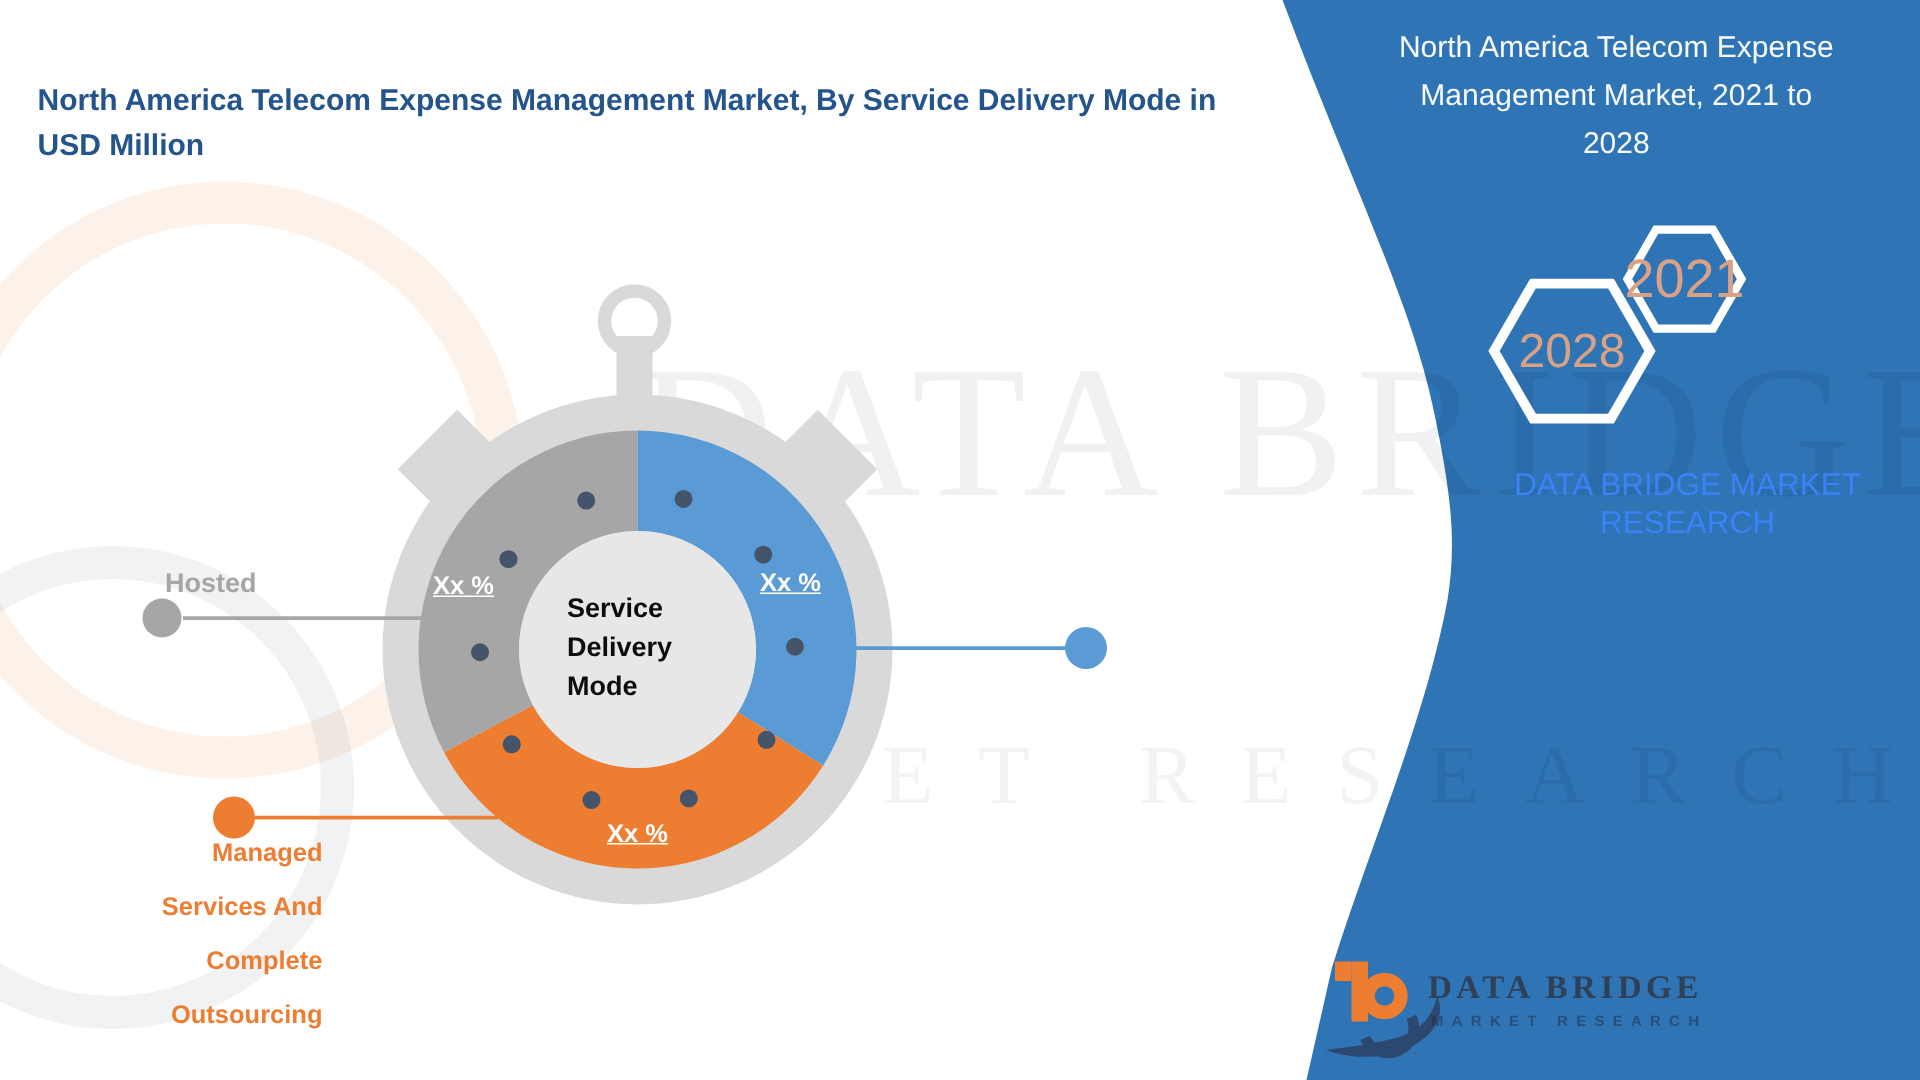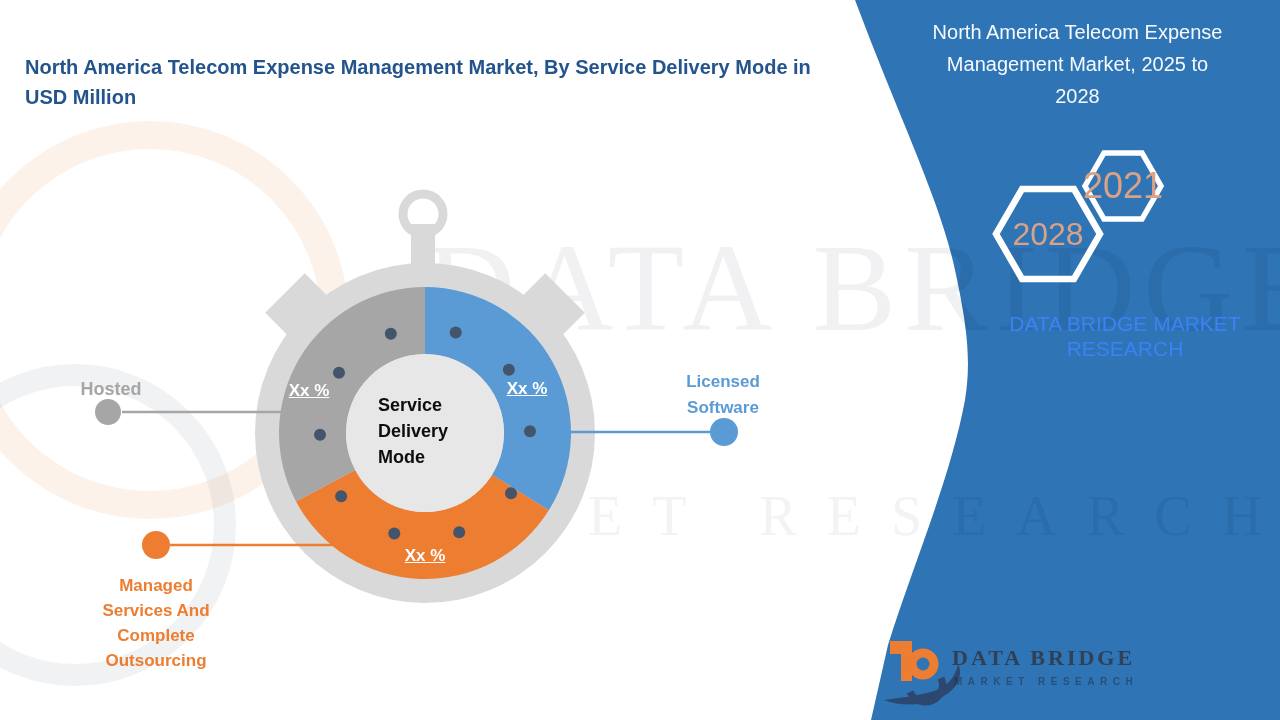--- a/index.html
+++ b/index.html
@@ -28,24 +28,24 @@
     width:46px;text-align:center;color:#ffffff;font-weight:700;
     font-size:17px;line-height:24px;transform:translate(-50%,-50%);text-decoration:underline;
   }
   .seg-label.gray{left:309px;top:391px;}
   .seg-label.blue{left:527px;top:389px;}
   .seg-label.orange{left:425px;top:556px;}
   .center-label{
     left:425px;top:431px;width:94px;text-align:left;transform:translate(-50%,-50%);
     color:#0d0d0d;font-weight:700;font-size:18px;line-height:26px;
   }
-  .cat{font-weight:700;text-align:center;transform:translate(-50%,-50%);}
+  .cat{font-weight:700;text-align:right;transform:translate(-50%,-50%);}
   .cat.hosted{left:111px;top:389px;color:#A6A6A6;font-size:18px;width:120px;}
   .cat.licensed{left:723px;top:395px;color:#5B9BD5;font-size:17px;line-height:26px;width:120px;}
-  .cat.managed{left:156px;top:623px;color:#ED7D31;font-size:17px;line-height:25px;width:118px;}
+  .cat.managed{left:156px;top:623px;color:#ED7D31;font-size:17px;line-height:36px;width:118px;}
   .logo-name{
     left:952px;top:645px;color:#2F3747;opacity:.85;
     font-family:"Liberation Serif", serif;font-size:22px;letter-spacing:3px;font-weight:600;
   }
   .logo-tagline{
     left:954px;top:676px;color:#222B3D;opacity:.5;
     font-size:10px;letter-spacing:5.5px;font-weight:600;
   }
   .wm-text{font-family:"Liberation Serif", serif;}
 </style>
@@ -120,33 +120,32 @@
       <rect x="890" y="641" width="11" height="13" fill="#ED7D31"></rect>
       <rect x="901" y="641" width="11" height="40" fill="#ED7D31"></rect>
       <circle cx="923" cy="664" r="11" fill="none" stroke="#ED7D31" stroke-width="9"></circle>
       <path d="M 884 700 C 905 708 935 706 952 690 C 960 682 962 672 958 664 C 956 676 948 686 934 691 C 918 696 898 698 884 700 Z" fill="#2C4770"></path>
       <path d="M 910 692 A 17 17 0 0 0 941 678" fill="none" stroke="#2C4770" stroke-width="7"></path>
     </g>
   </svg>
 
   <div class="abs left-title">North America Telecom Expense Management Market, By Service Delivery Mode in USD Million</div>
 
-  <div class="abs panel-title">North America Telecom Expense Management Market, 2025 to 2028</div>
+  <div class="abs panel-title">North America Telecom Expense Management Market, 2021 to 2028</div>
 
   <div class="abs hex-year y2028">2028</div>
   <div class="abs hex-year y2021">2021</div>
 
   <div class="abs brand-lines">DATA BRIDGE MARKET RESEARCH</div>
 
   <div class="abs seg-label gray">Xx %</div>
   <div class="abs seg-label blue">Xx %</div>
   <div class="abs seg-label orange">Xx %</div>
 
   <div class="abs center-label">Service Delivery Mode</div>
 
   <div class="abs cat hosted">Hosted</div>
-  <div class="abs cat licensed">Licensed Software</div>
   <div class="abs cat managed">Managed Services And Complete Outsourcing</div>
 
   <div class="abs logo-name">DATA BRIDGE</div>
   <div class="abs logo-tagline">MARKET RESEARCH</div>
 
 </div>
 
 </body></html>

